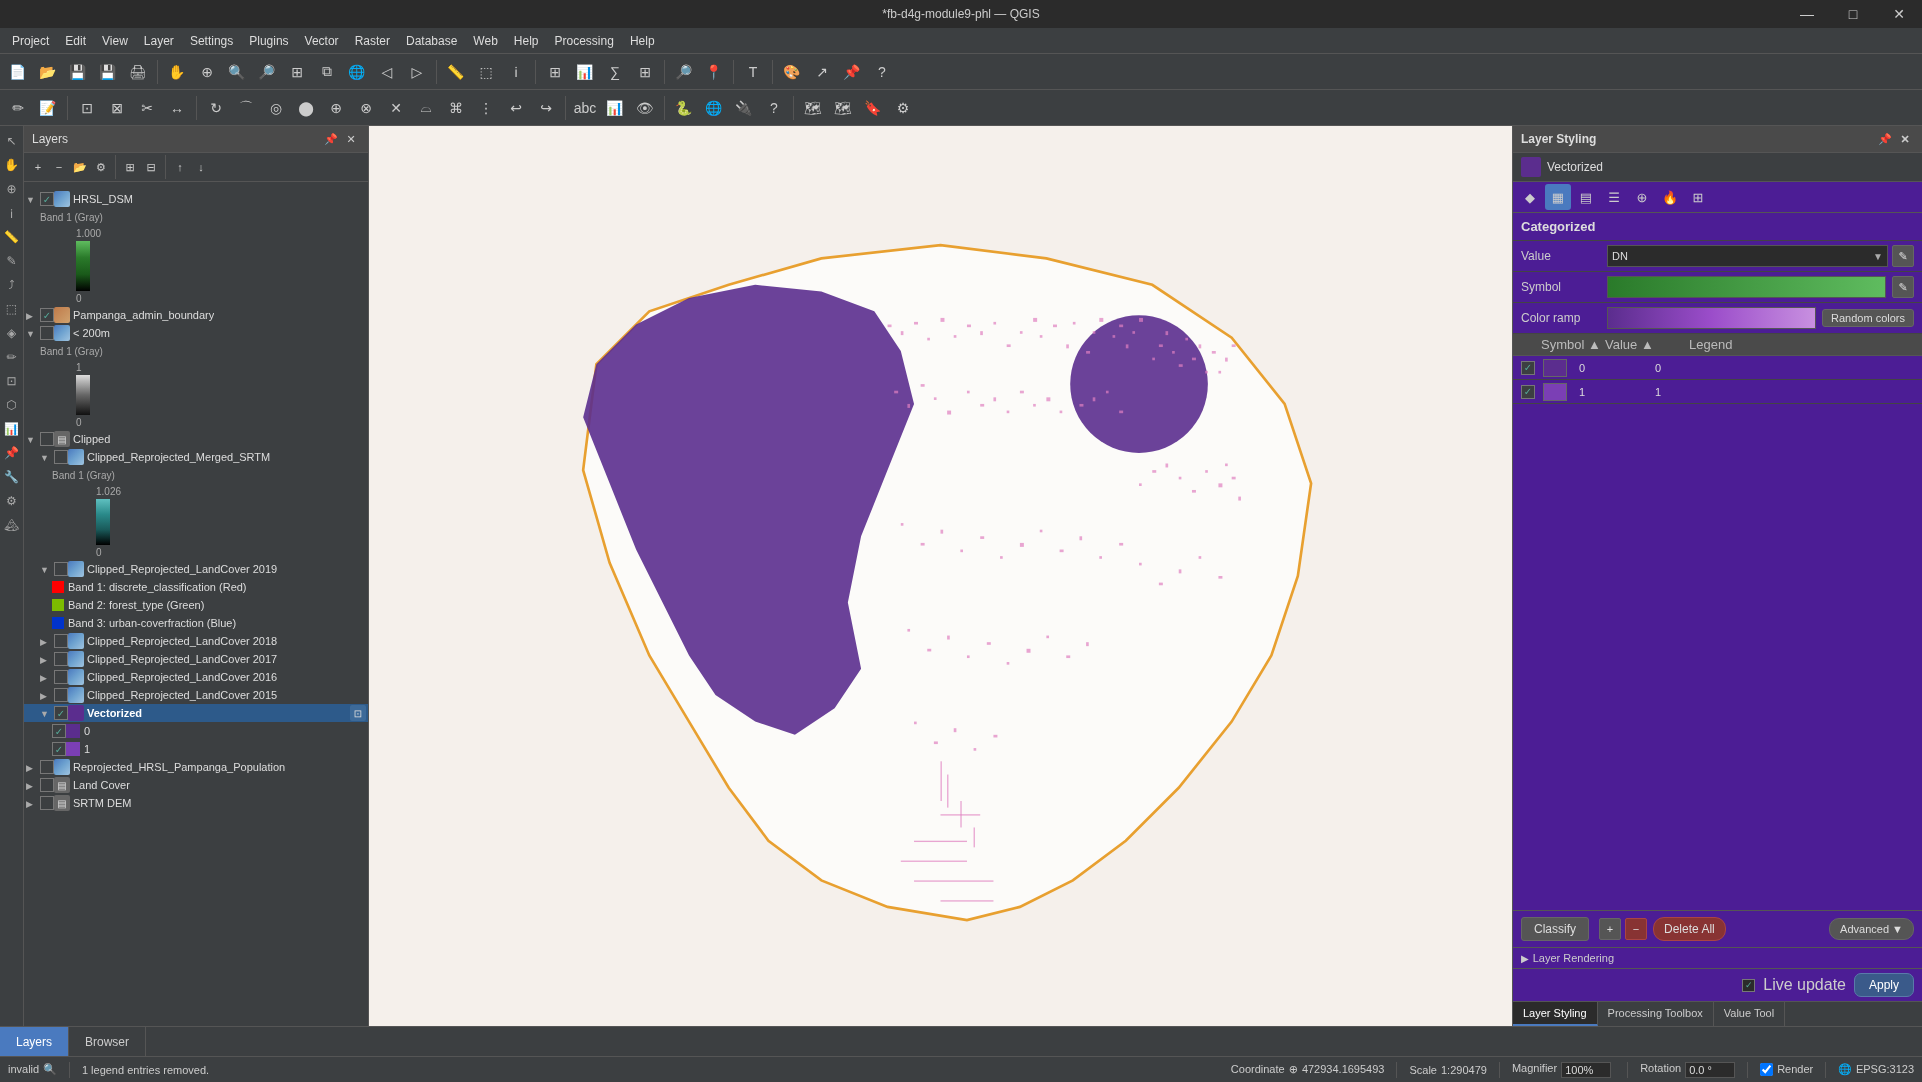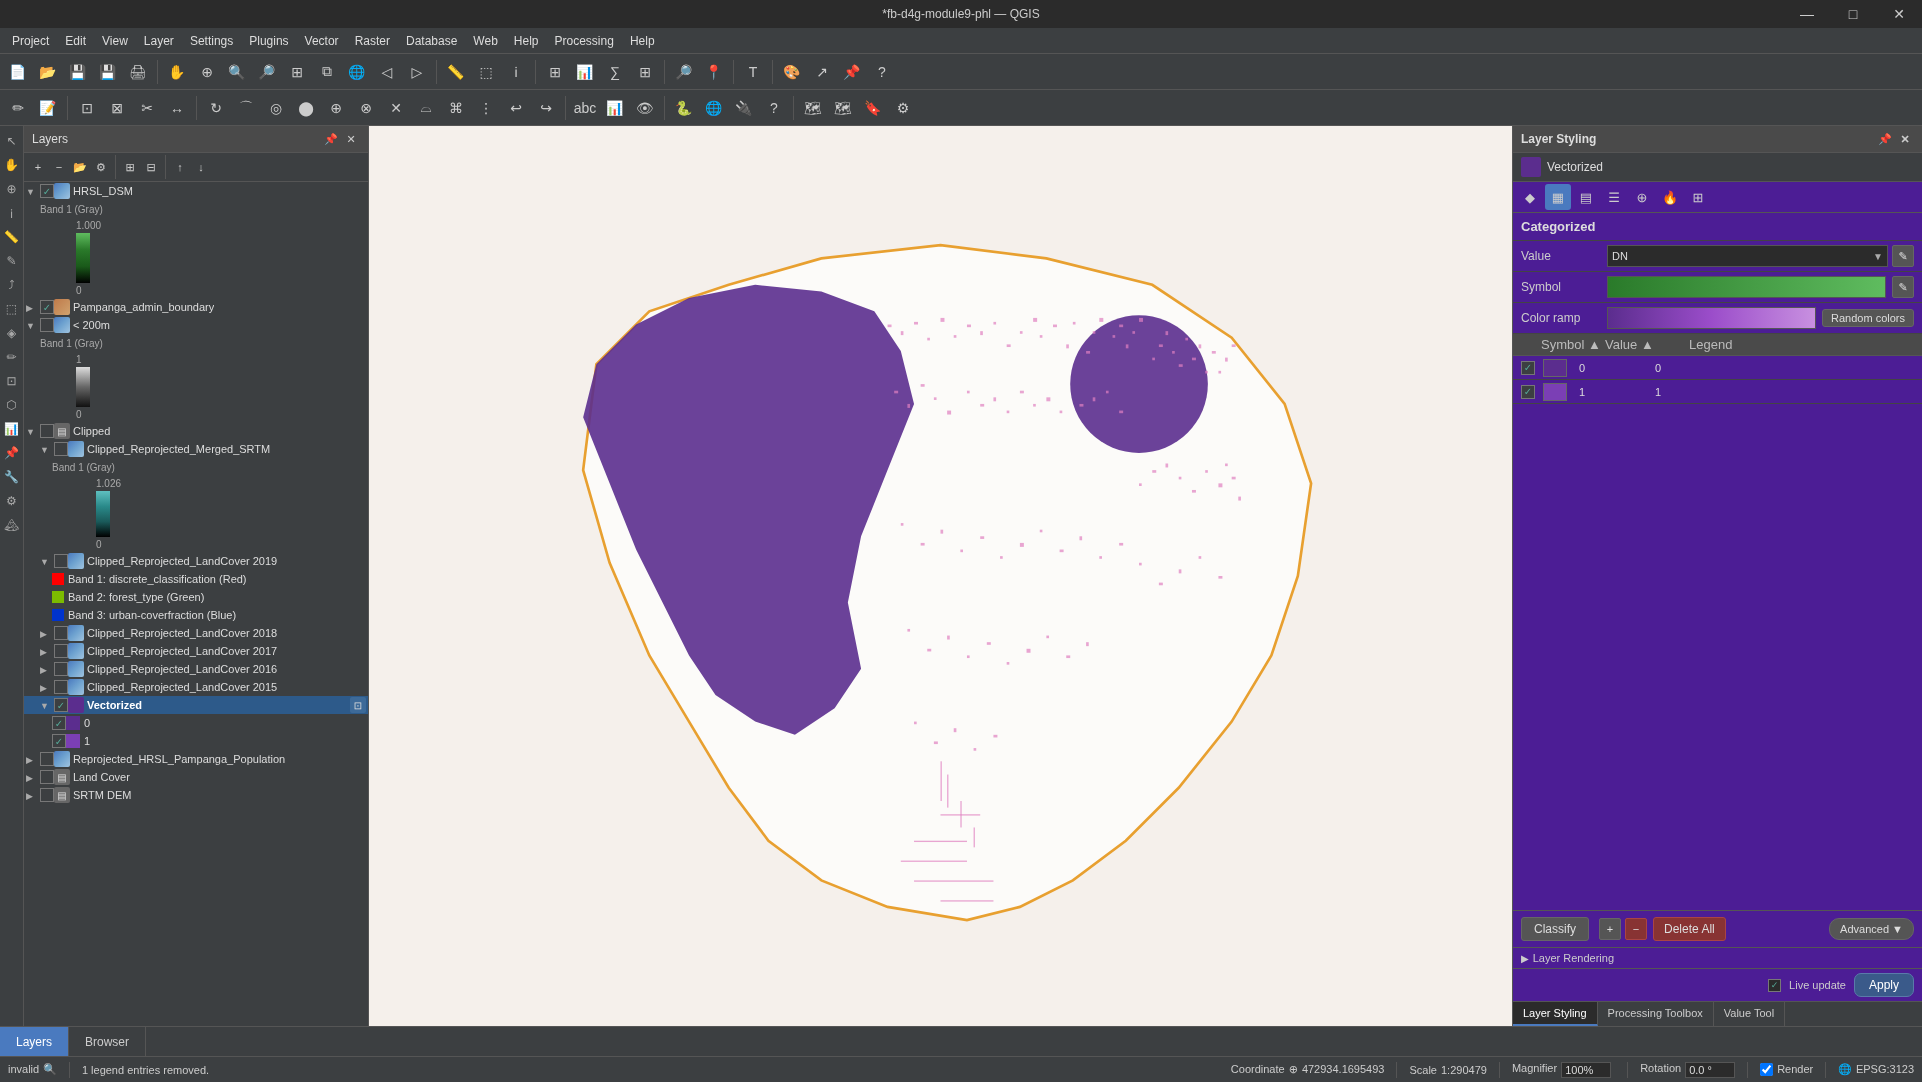--- a/index.html
+++ b/index.html
@@ -104,20 +104,21 @@
       align-items: center;
       padding: 2px 4px;
       border-bottom: 1px solid #555;
       gap: 1px;
       flex-wrap: wrap;
     }
     #layers-content {
       flex: 1;
       overflow-y: auto;
       background: #3c3f41;
+      margin-top: 8px;
     }
     .layer-row {
       display: flex;
       align-items: center;
       padding: 1px 2px;
       cursor: pointer;
       font-size: 11px;
       color: #ddd;
       min-height: 18px;
     }
@@ -384,21 +385,21 @@
     #map-svg {
       position: absolute;
       top: 0; left: 0;
       width: 100%; height: 100%;
     }
 
     .delete-btn {
       padding: 4px 10px;
       background: #883333;
       border: 1px solid #aa4444;
-      border-radius: 3px;
+      border-radius: 11px;
       color: #ddd;
       font-size: 12px;
       cursor: pointer;
     }
 
     #live-update-row {
       display: flex;
       align-items: center;
       gap: 8px;
       padding: 4px 8px;
@@ -973,21 +974,21 @@
       </button>
     </div>
 
     <div id="layer-rendering">
       <span style="font-size:10px;">▶</span>
       <span>Layer Rendering</span>
     </div>
 
     <div id="live-update-row">
       <div class="checkbox-small"></div>
-      <span style="font-size:11px;color:#ccc;text-align:right;">Live update</span>
+      <span style="font-size:16px;color:#ccc;text-align:right;">Live update</span>
       <button class="apply-btn">Apply</button>
     </div>
 
     <div id="styling-bottom-tabs">
       <div class="stab active">Layer Styling</div>
       <div class="stab">Processing Toolbox</div>
       <div class="stab">Value Tool</div>
     </div>
   </div>
 </div>

